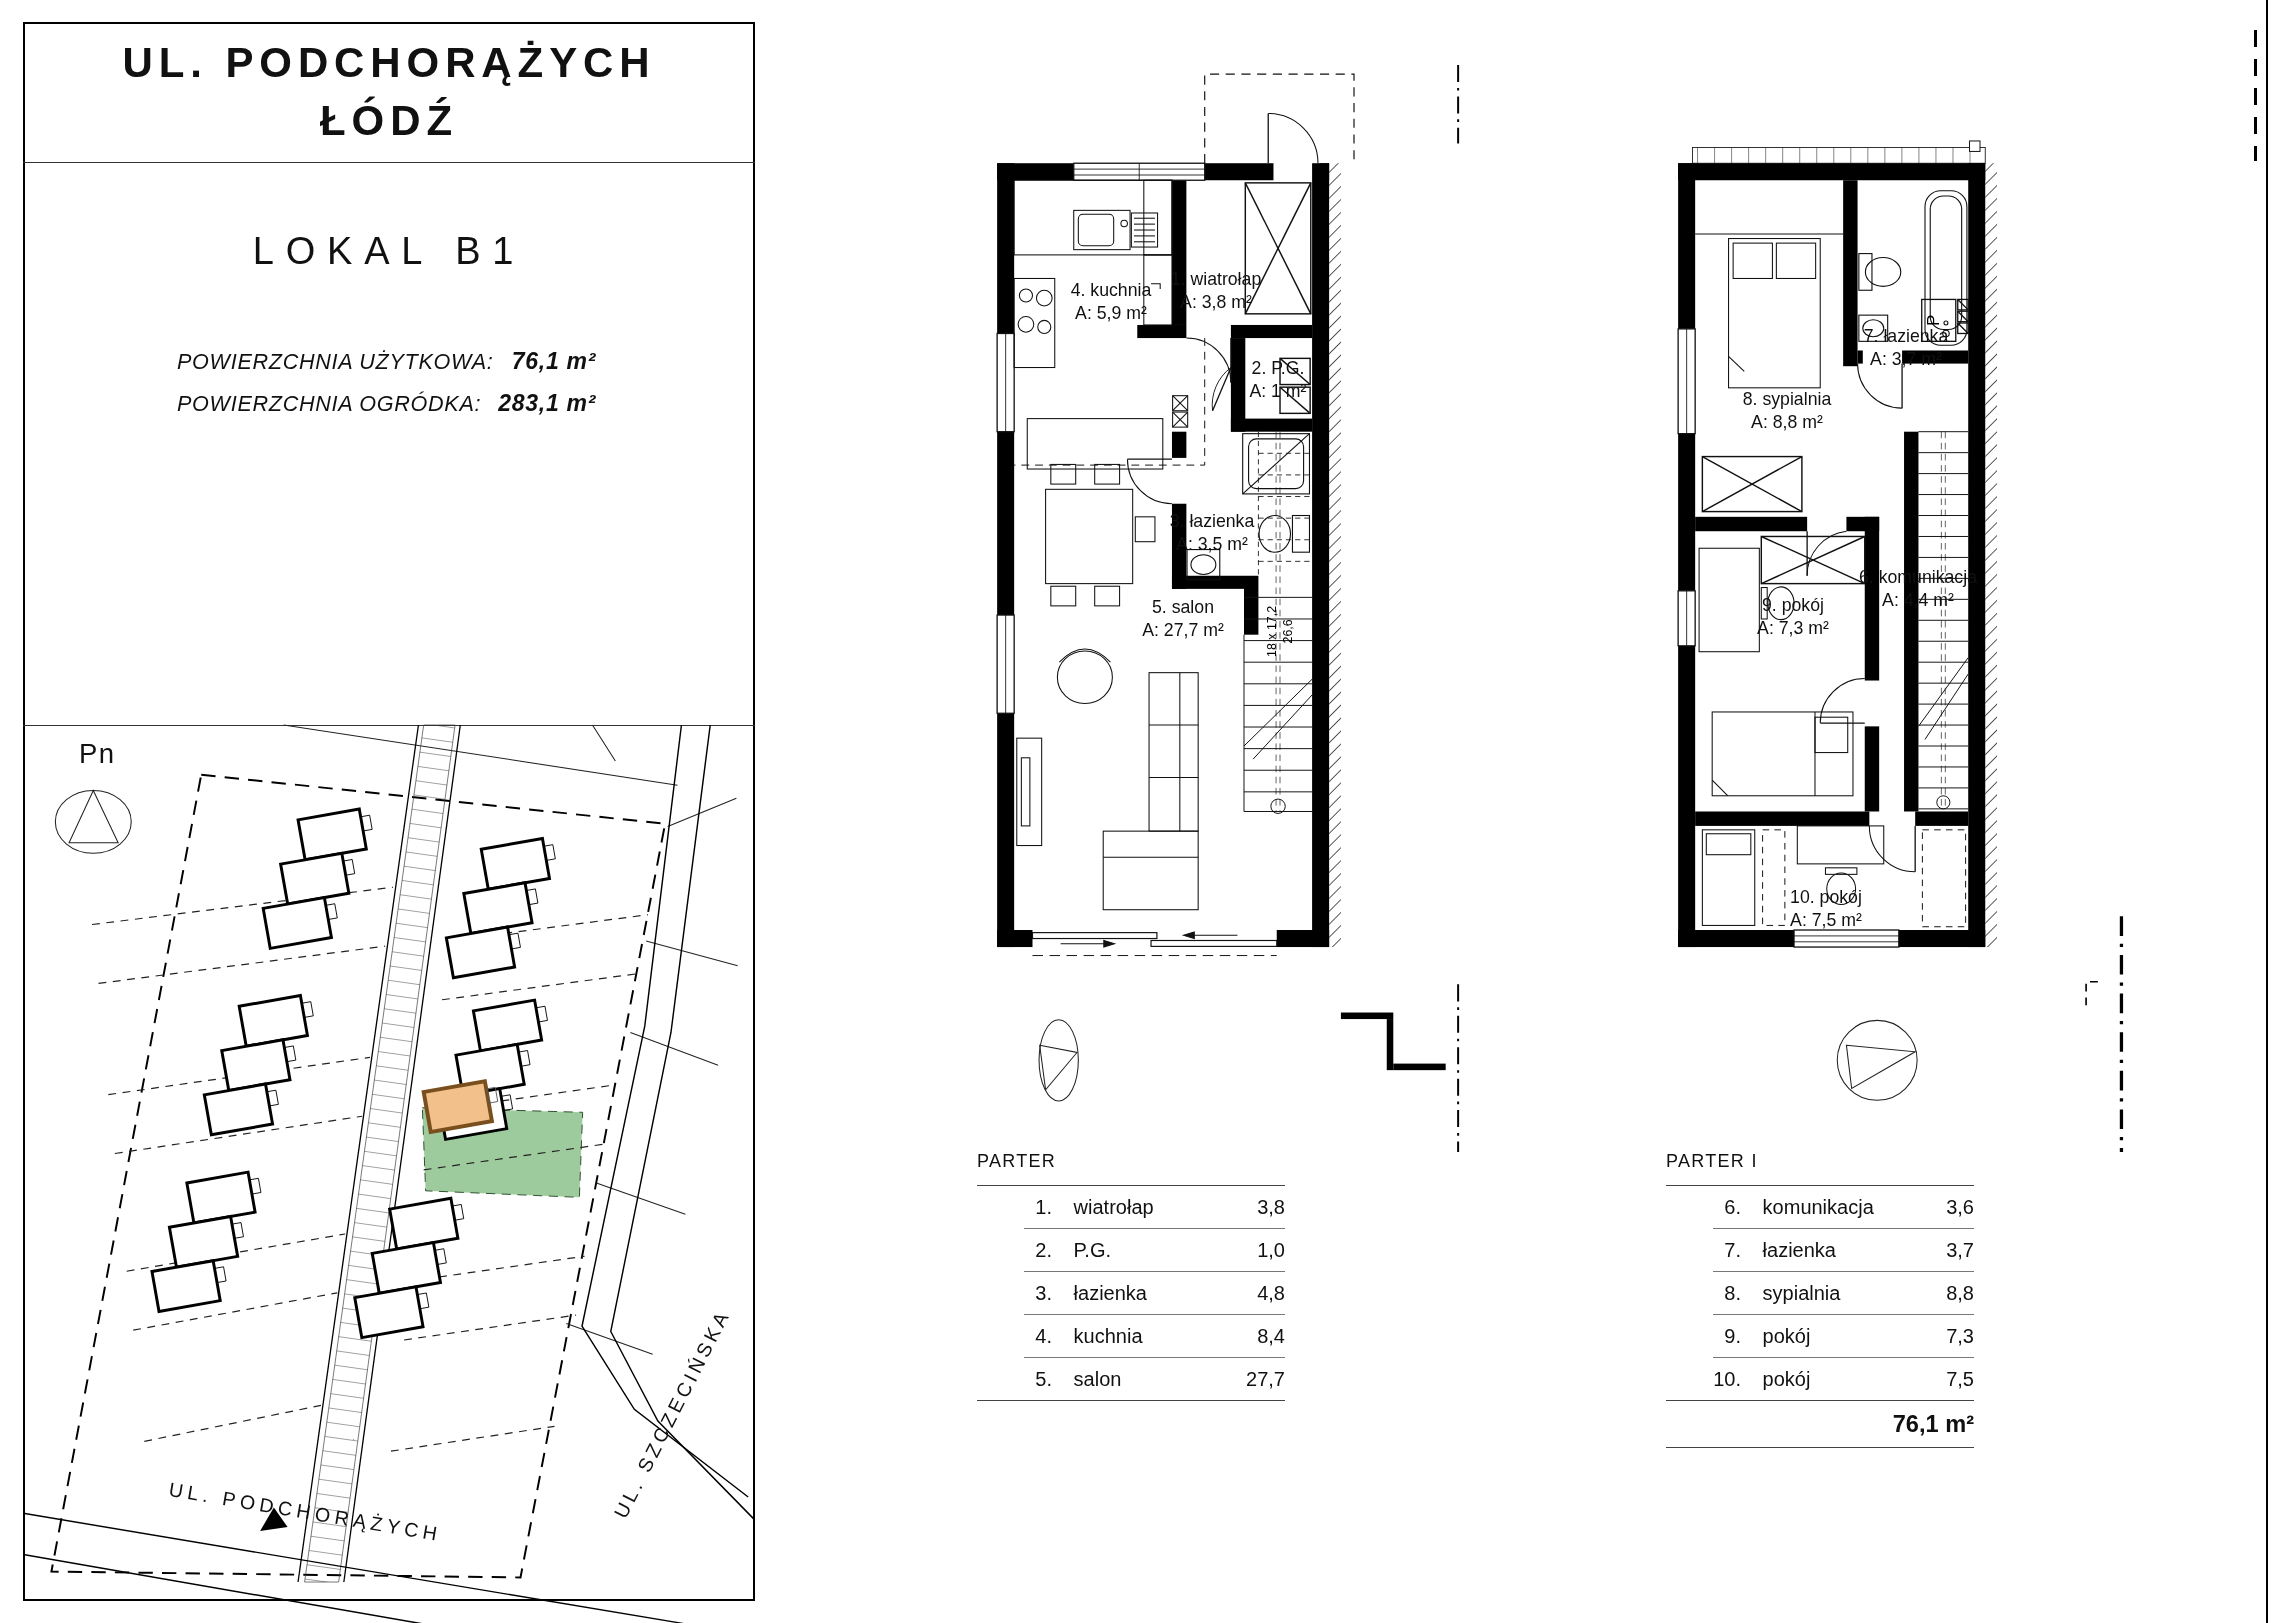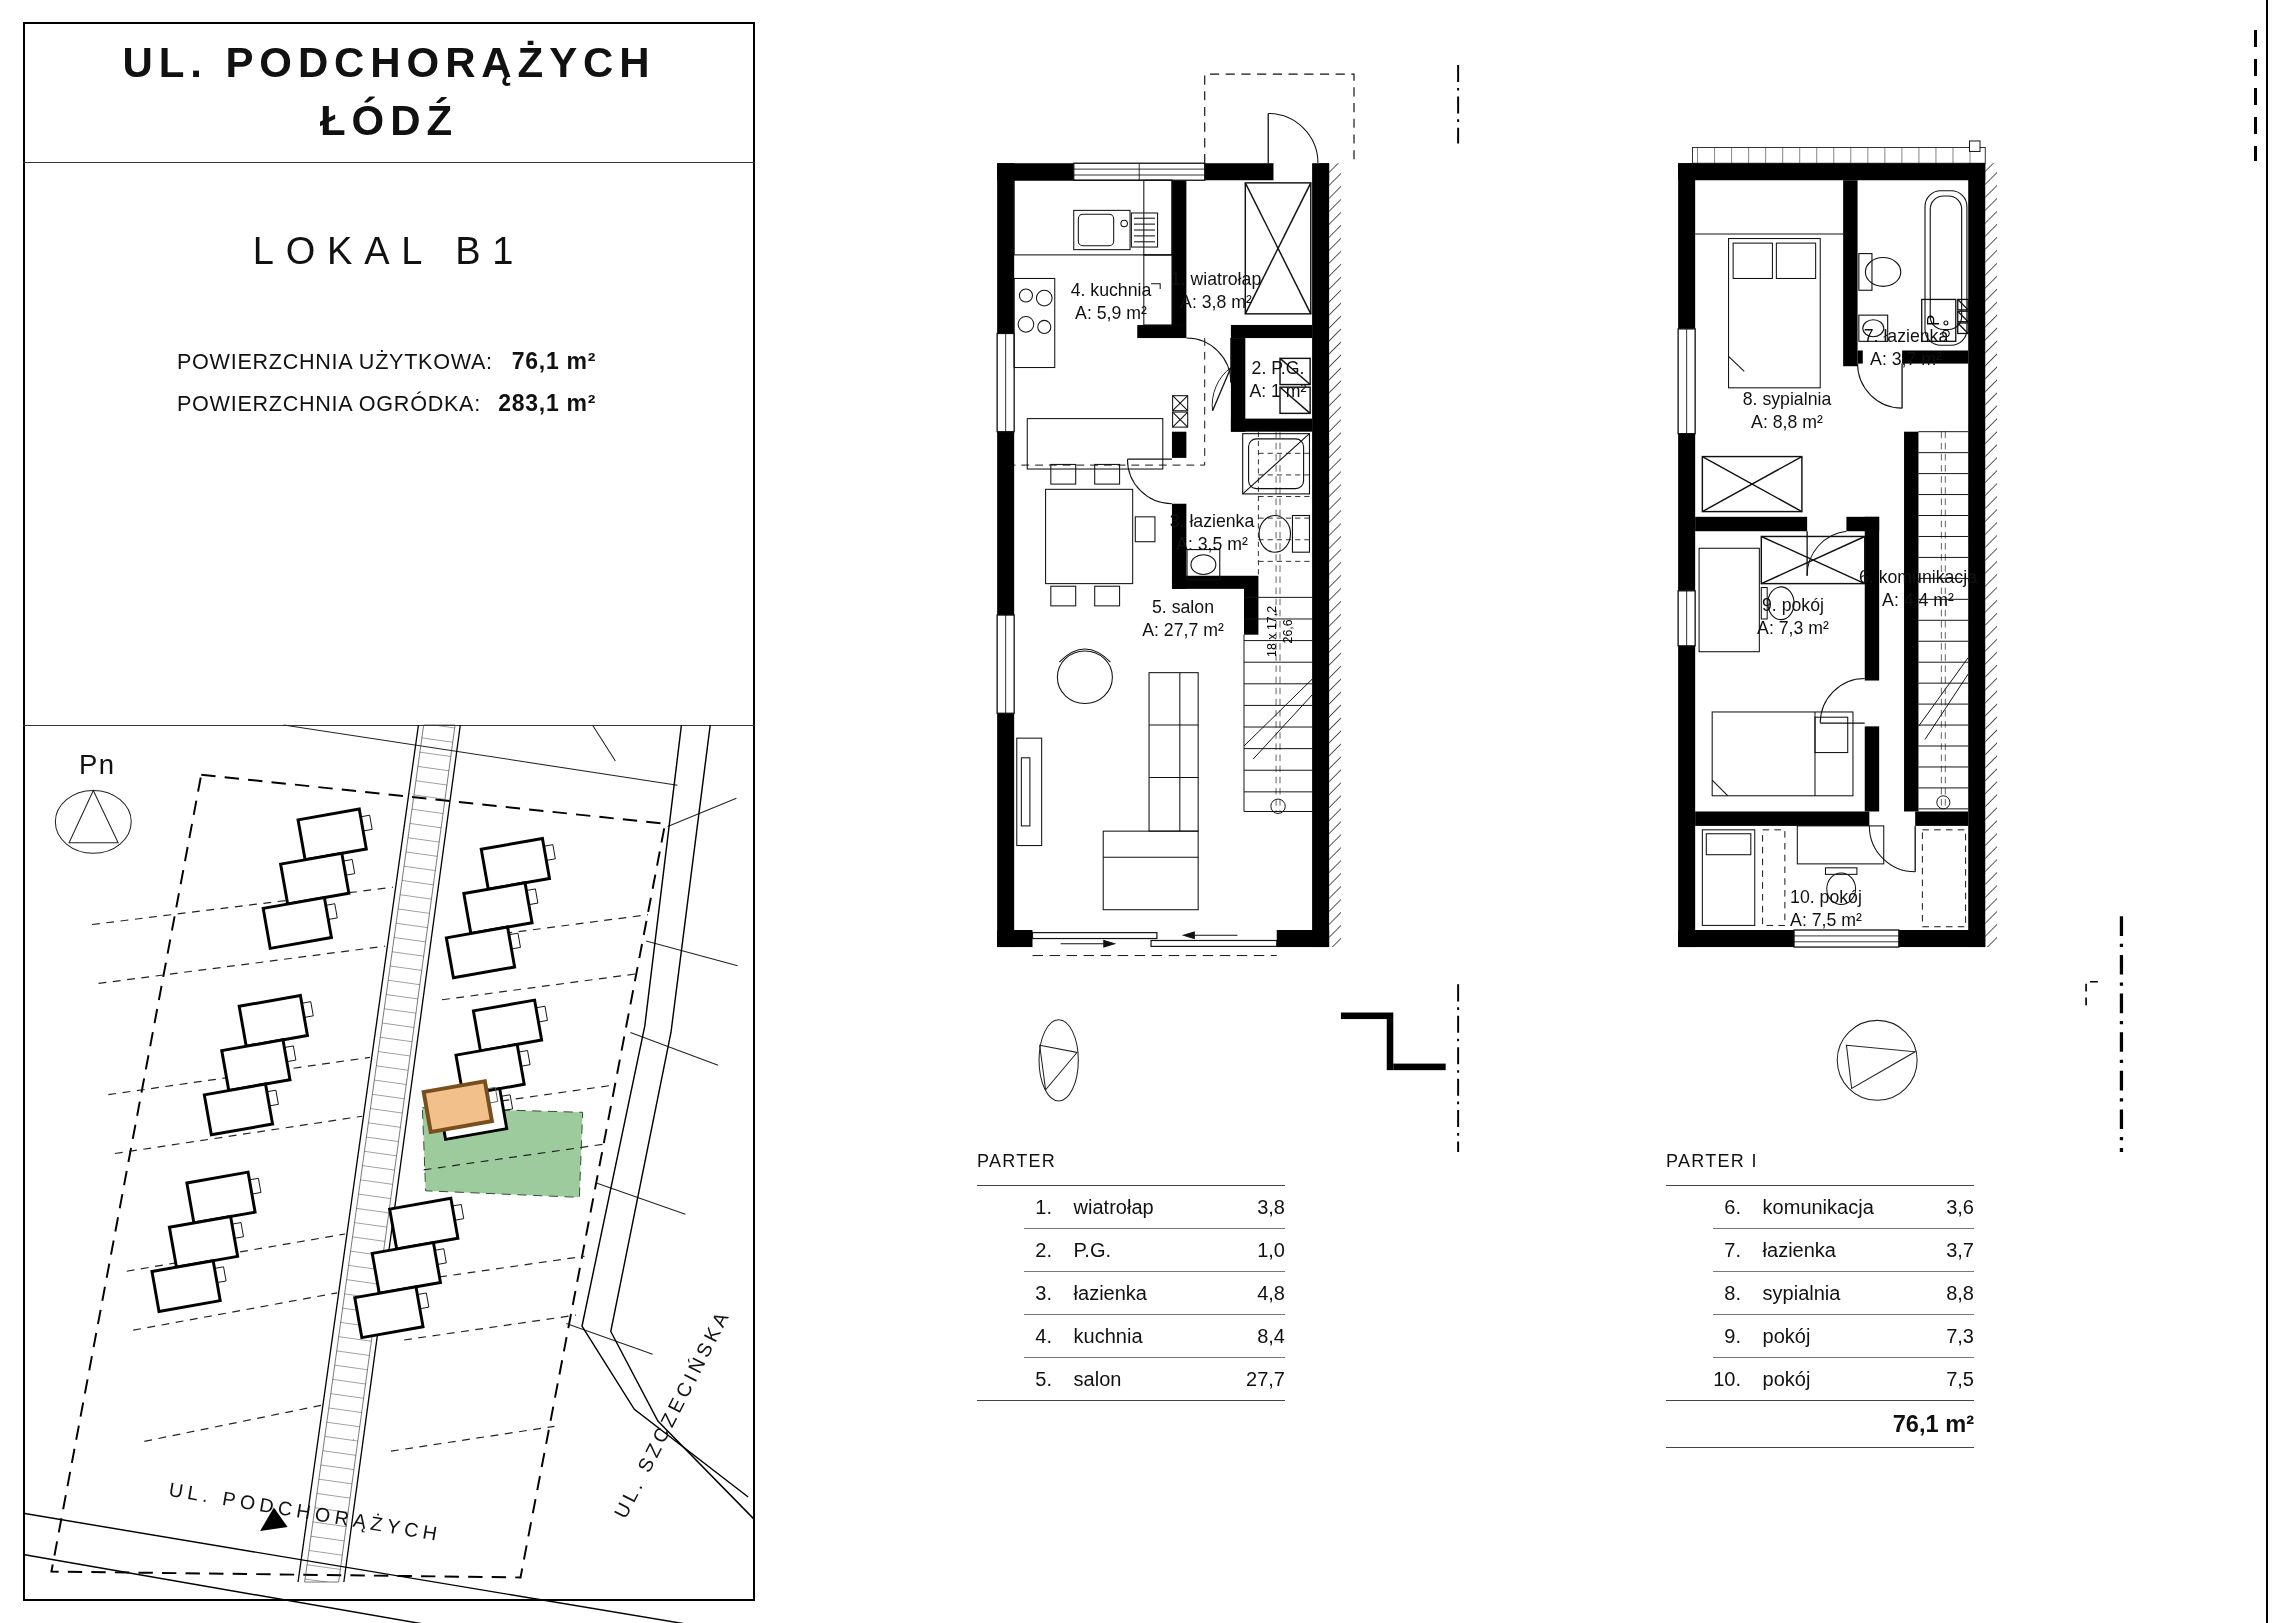--- a/index.html
+++ b/index.html
@@ -9,25 +9,25 @@
   
   .panel{left:23px;top:21.6px;width:732px;height:1579px;border:2px solid #000;box-sizing:border-box;}
   .panel-div{left:23px;width:732px;height:0;border-top:1.3px solid #333;}
   .hdr1{left:23px;top:39px;width:732px;text-align:center;font-size:42px;font-weight:700;
         letter-spacing:5.9px;white-space:nowrap;}
   .hdr2{left:23px;top:97px;width:732px;text-align:center;font-size:42px;font-weight:700;
         letter-spacing:5.9px;}
   .lokal{left:23px;top:230px;width:732px;text-align:center;font-size:38px;font-weight:400;
          letter-spacing:11.8px;}
   .arealine{left:177px;width:419px;height:29px;font-size:21.6px;letter-spacing:0.7px;
-            display:flex;justify-content:space-between;align-items:center;white-space:nowrap;}
+            display:flex;justify-content:space-between;align-items:center;white-space:nowrap;font-style:italic;}
   .arealine .lab{font-weight:400;}
   .arealine .val{font-weight:700;font-size:23px;}
   
-  .pn-label{left:79px;top:738px;font-size:27.5px;letter-spacing:1.3px;margin-top:11px;}
+  .pn-label{left:79px;top:738px;font-size:27.5px;letter-spacing:1.3px;}
   .street-bottom{left:171px;top:1478px;font-size:19.6px;letter-spacing:4.6px;white-space:nowrap;
                  transform:rotate(9.5deg);transform-origin:left top;}
   .street-right{left:630px;top:1499px;font-size:19.6px;letter-spacing:3.9px;white-space:nowrap;
                 transform:rotate(-63deg);transform-origin:left bottom;}
   
   .room-label{transform:translate(-50%,-50%);text-align:center;font-size:17.7px;line-height:1.3;
               white-space:nowrap;color:#111;}
   
   .tbl{width:308px;}
   .tbl-title{font-size:18px;letter-spacing:1.3px;font-weight:400;height:34px;}

